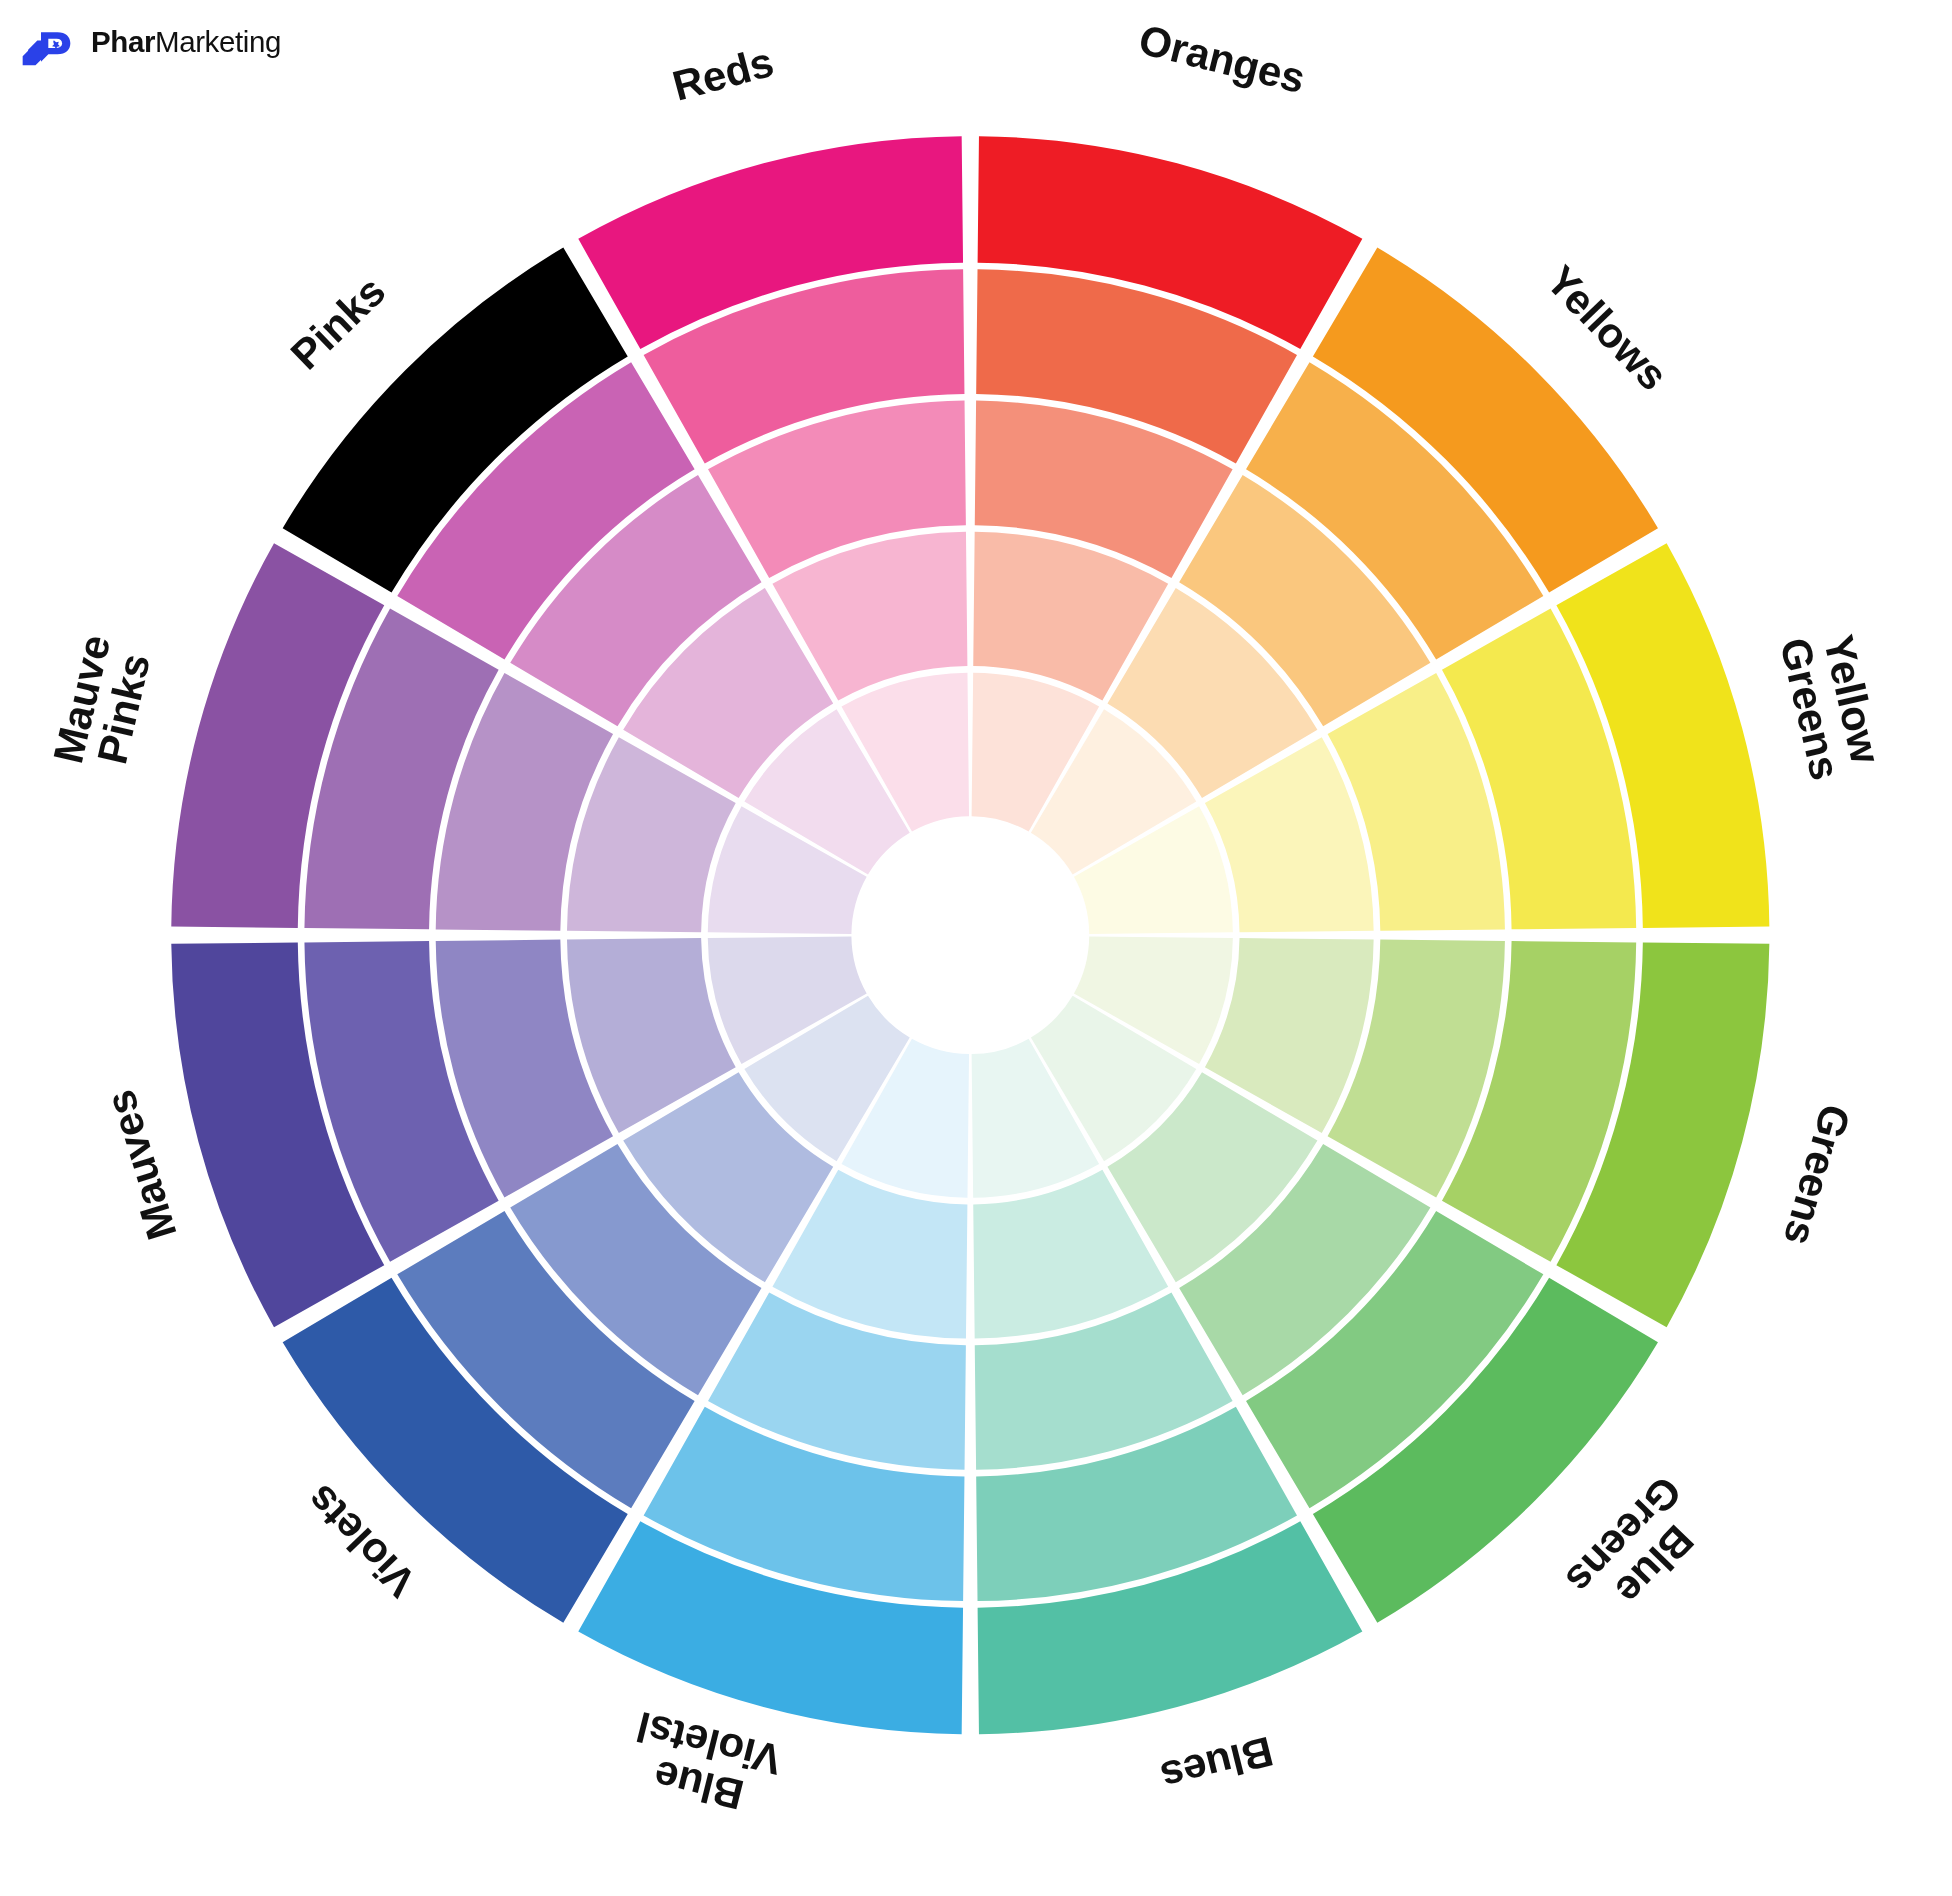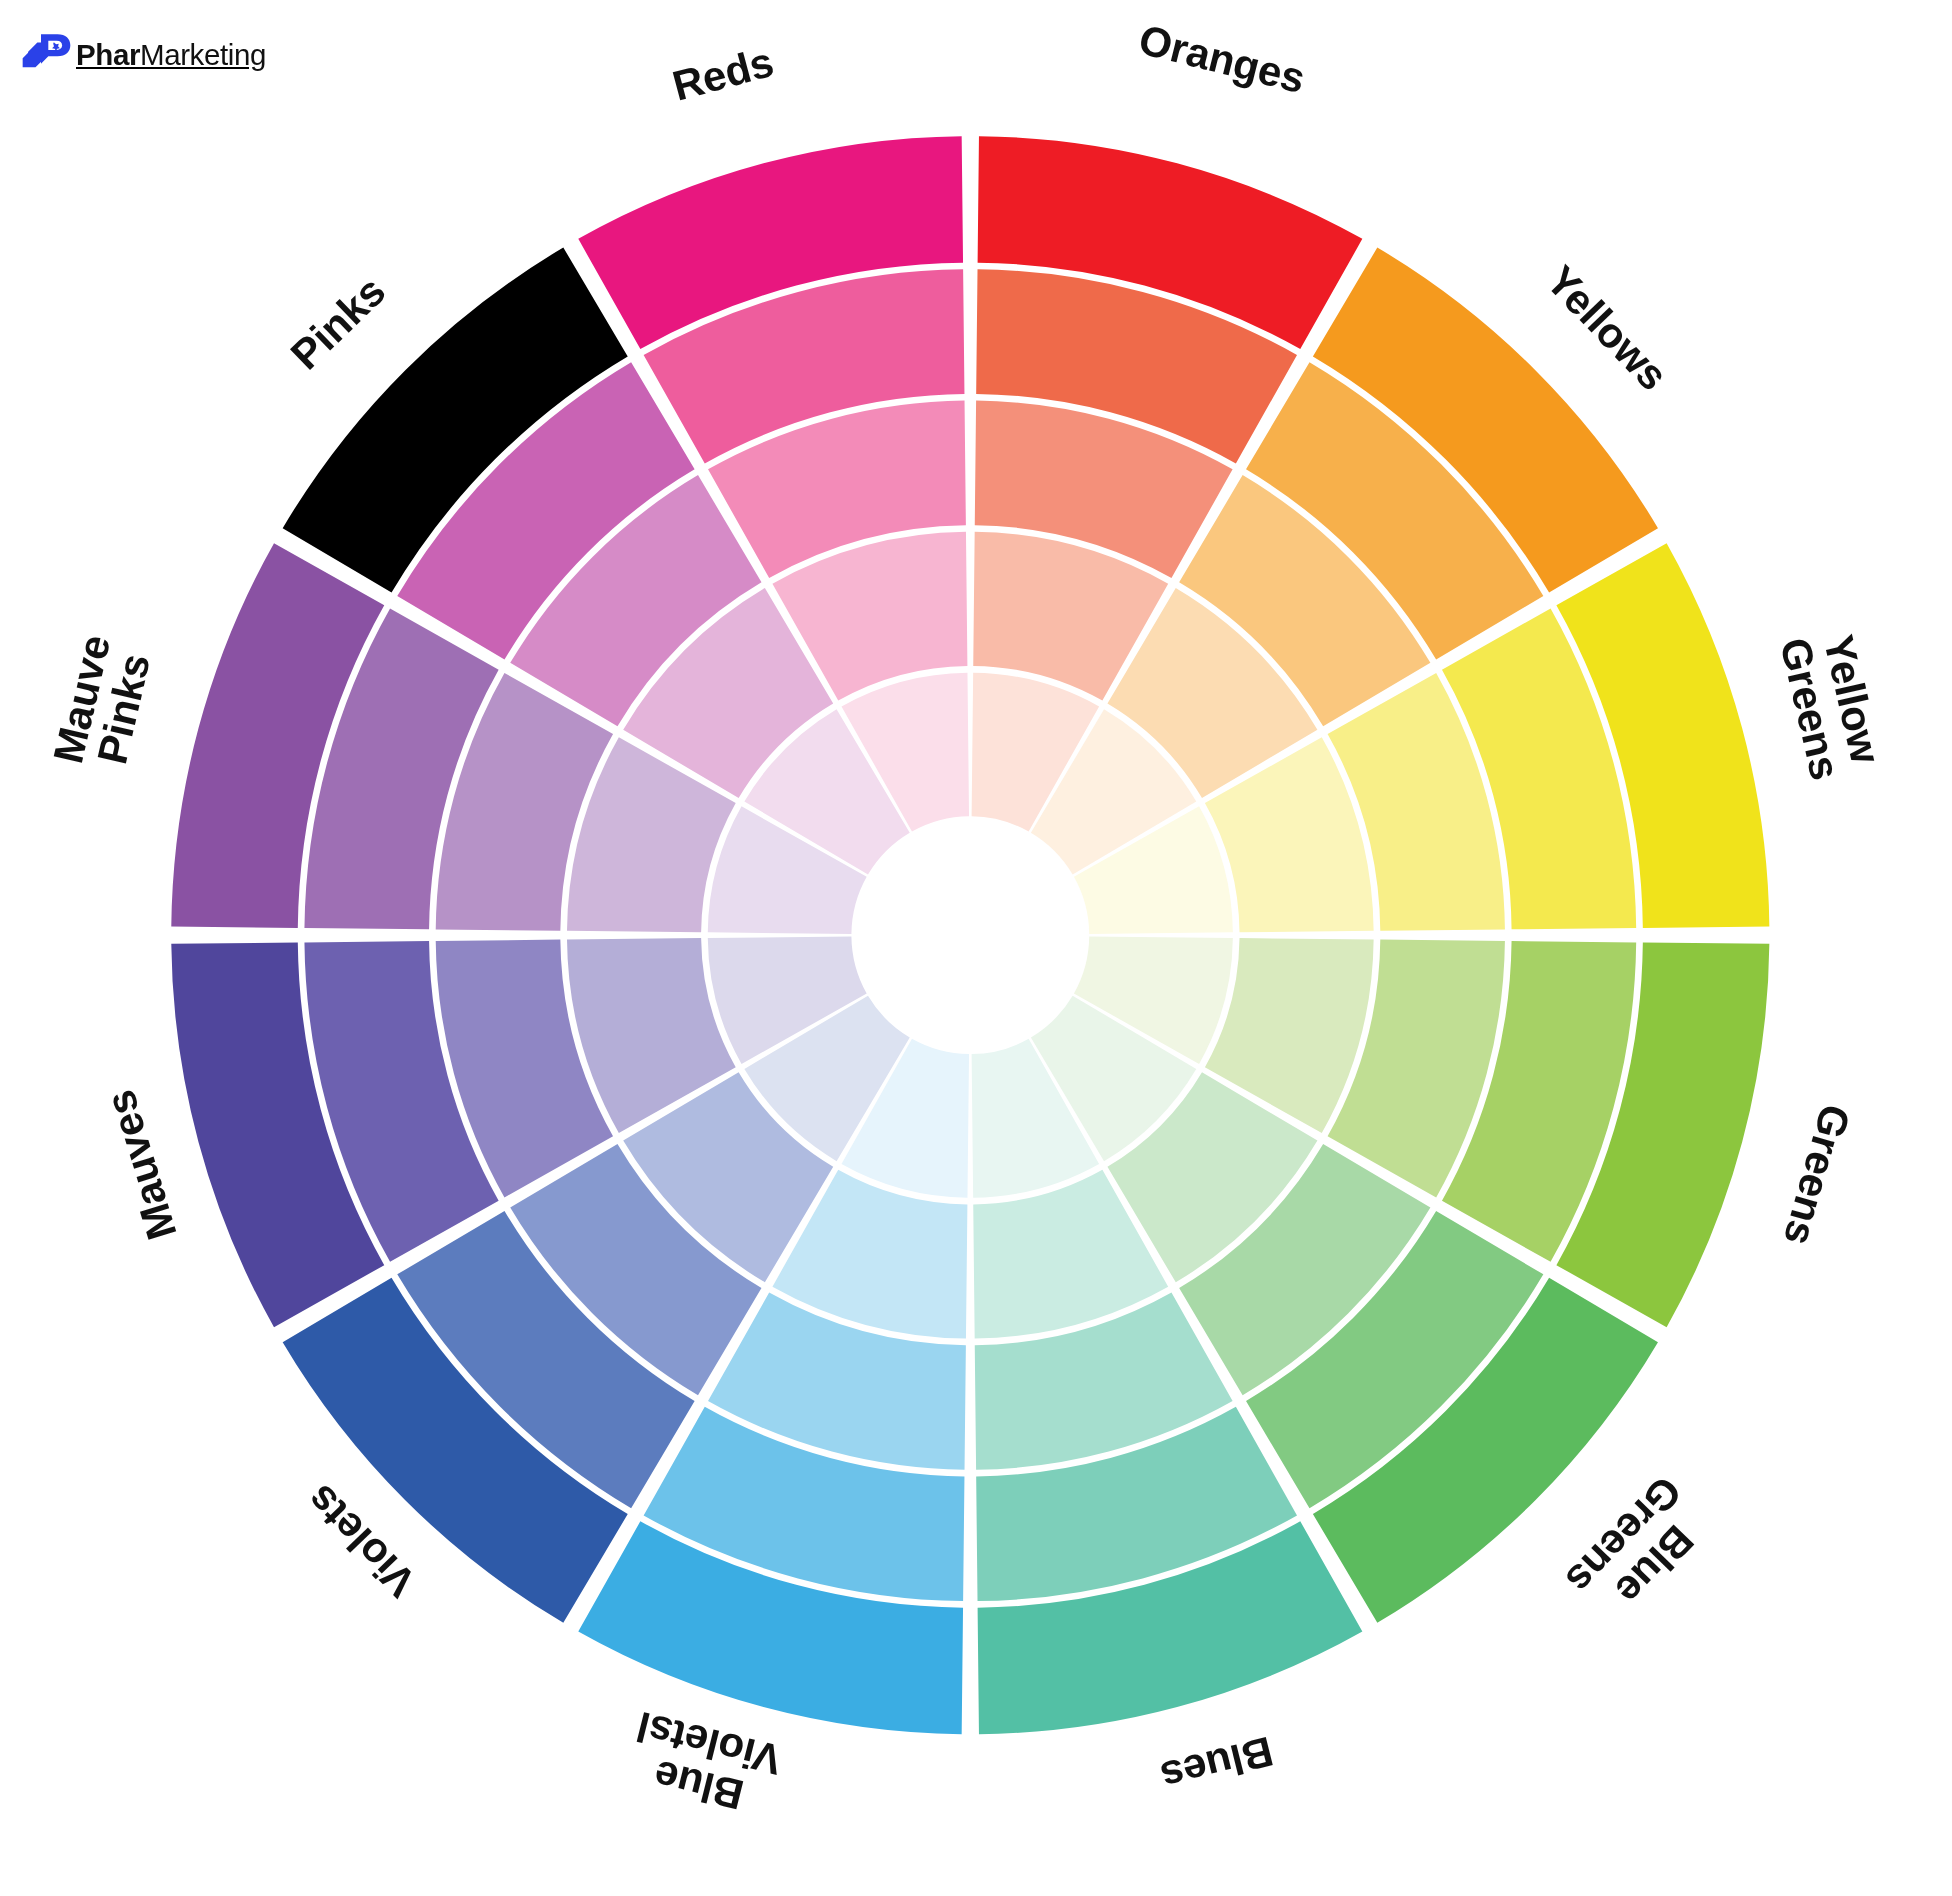--- a/index.html
+++ b/index.html
@@ -14,23 +14,23 @@
     font-family: "Liberation Sans", sans-serif;
     overflow: hidden;
   }
 
   
   #brand {
     position: absolute;
     left: 17px;
     top: 25px;
     display: flex;
-    align-items: center;
+    align-items: flex-start;
+    gap: 15px;
     height: 59px;
-    text-decoration: underline;
   }
   #brand-mark { width: 59px; height: 55px; display: block; }
   #brand-text {
     font-size: 29.5px;
     letter-spacing: -0.4px;
     white-space: nowrap;
     color: #111111;
   }
   #brand-text .b { font-weight: 700; }
   #brand-text .r { font-weight: 400; }

